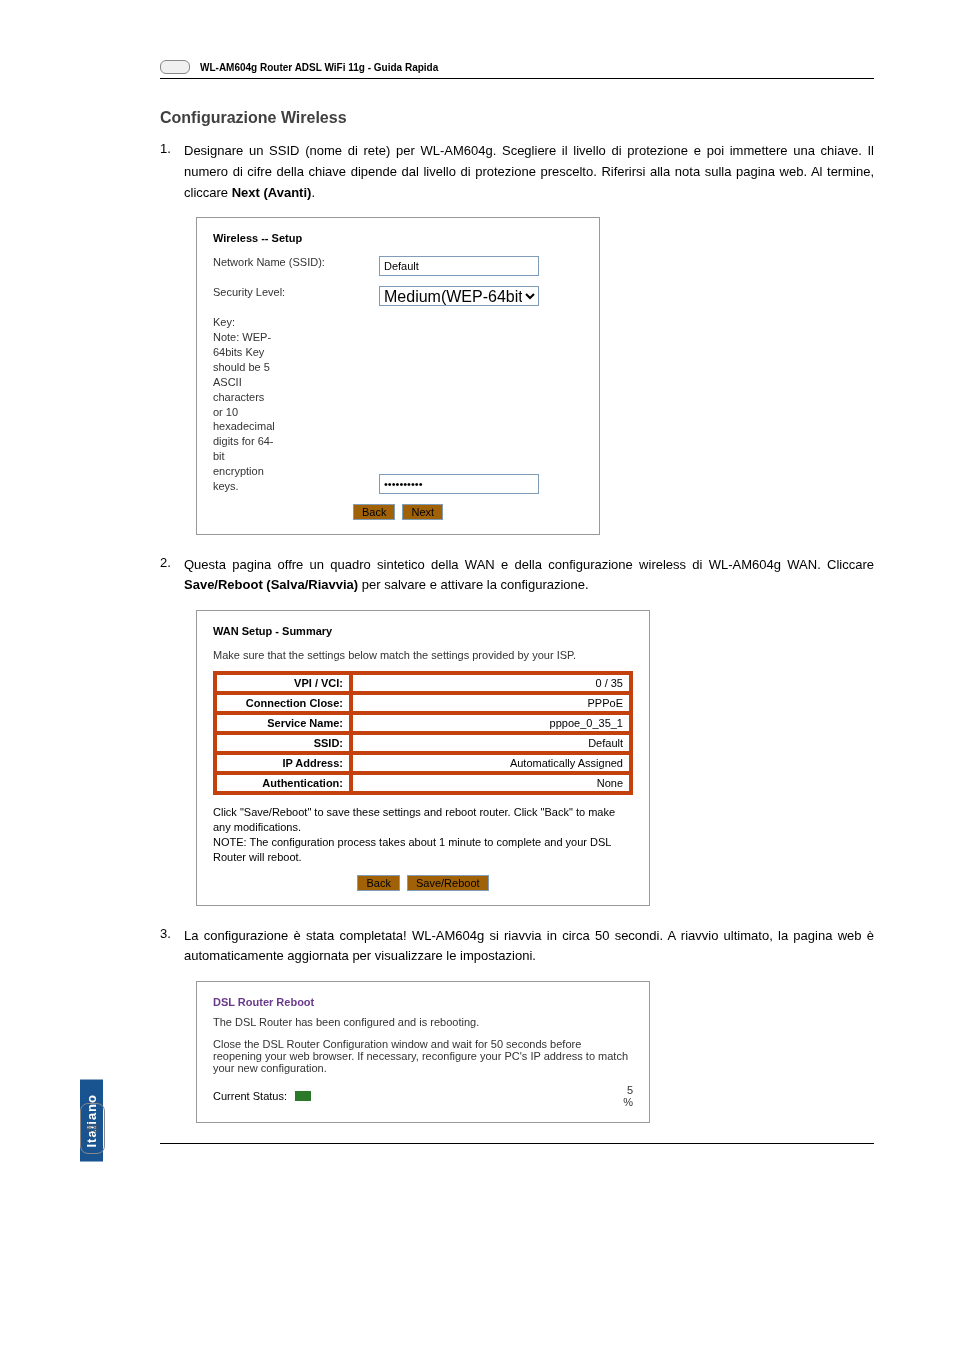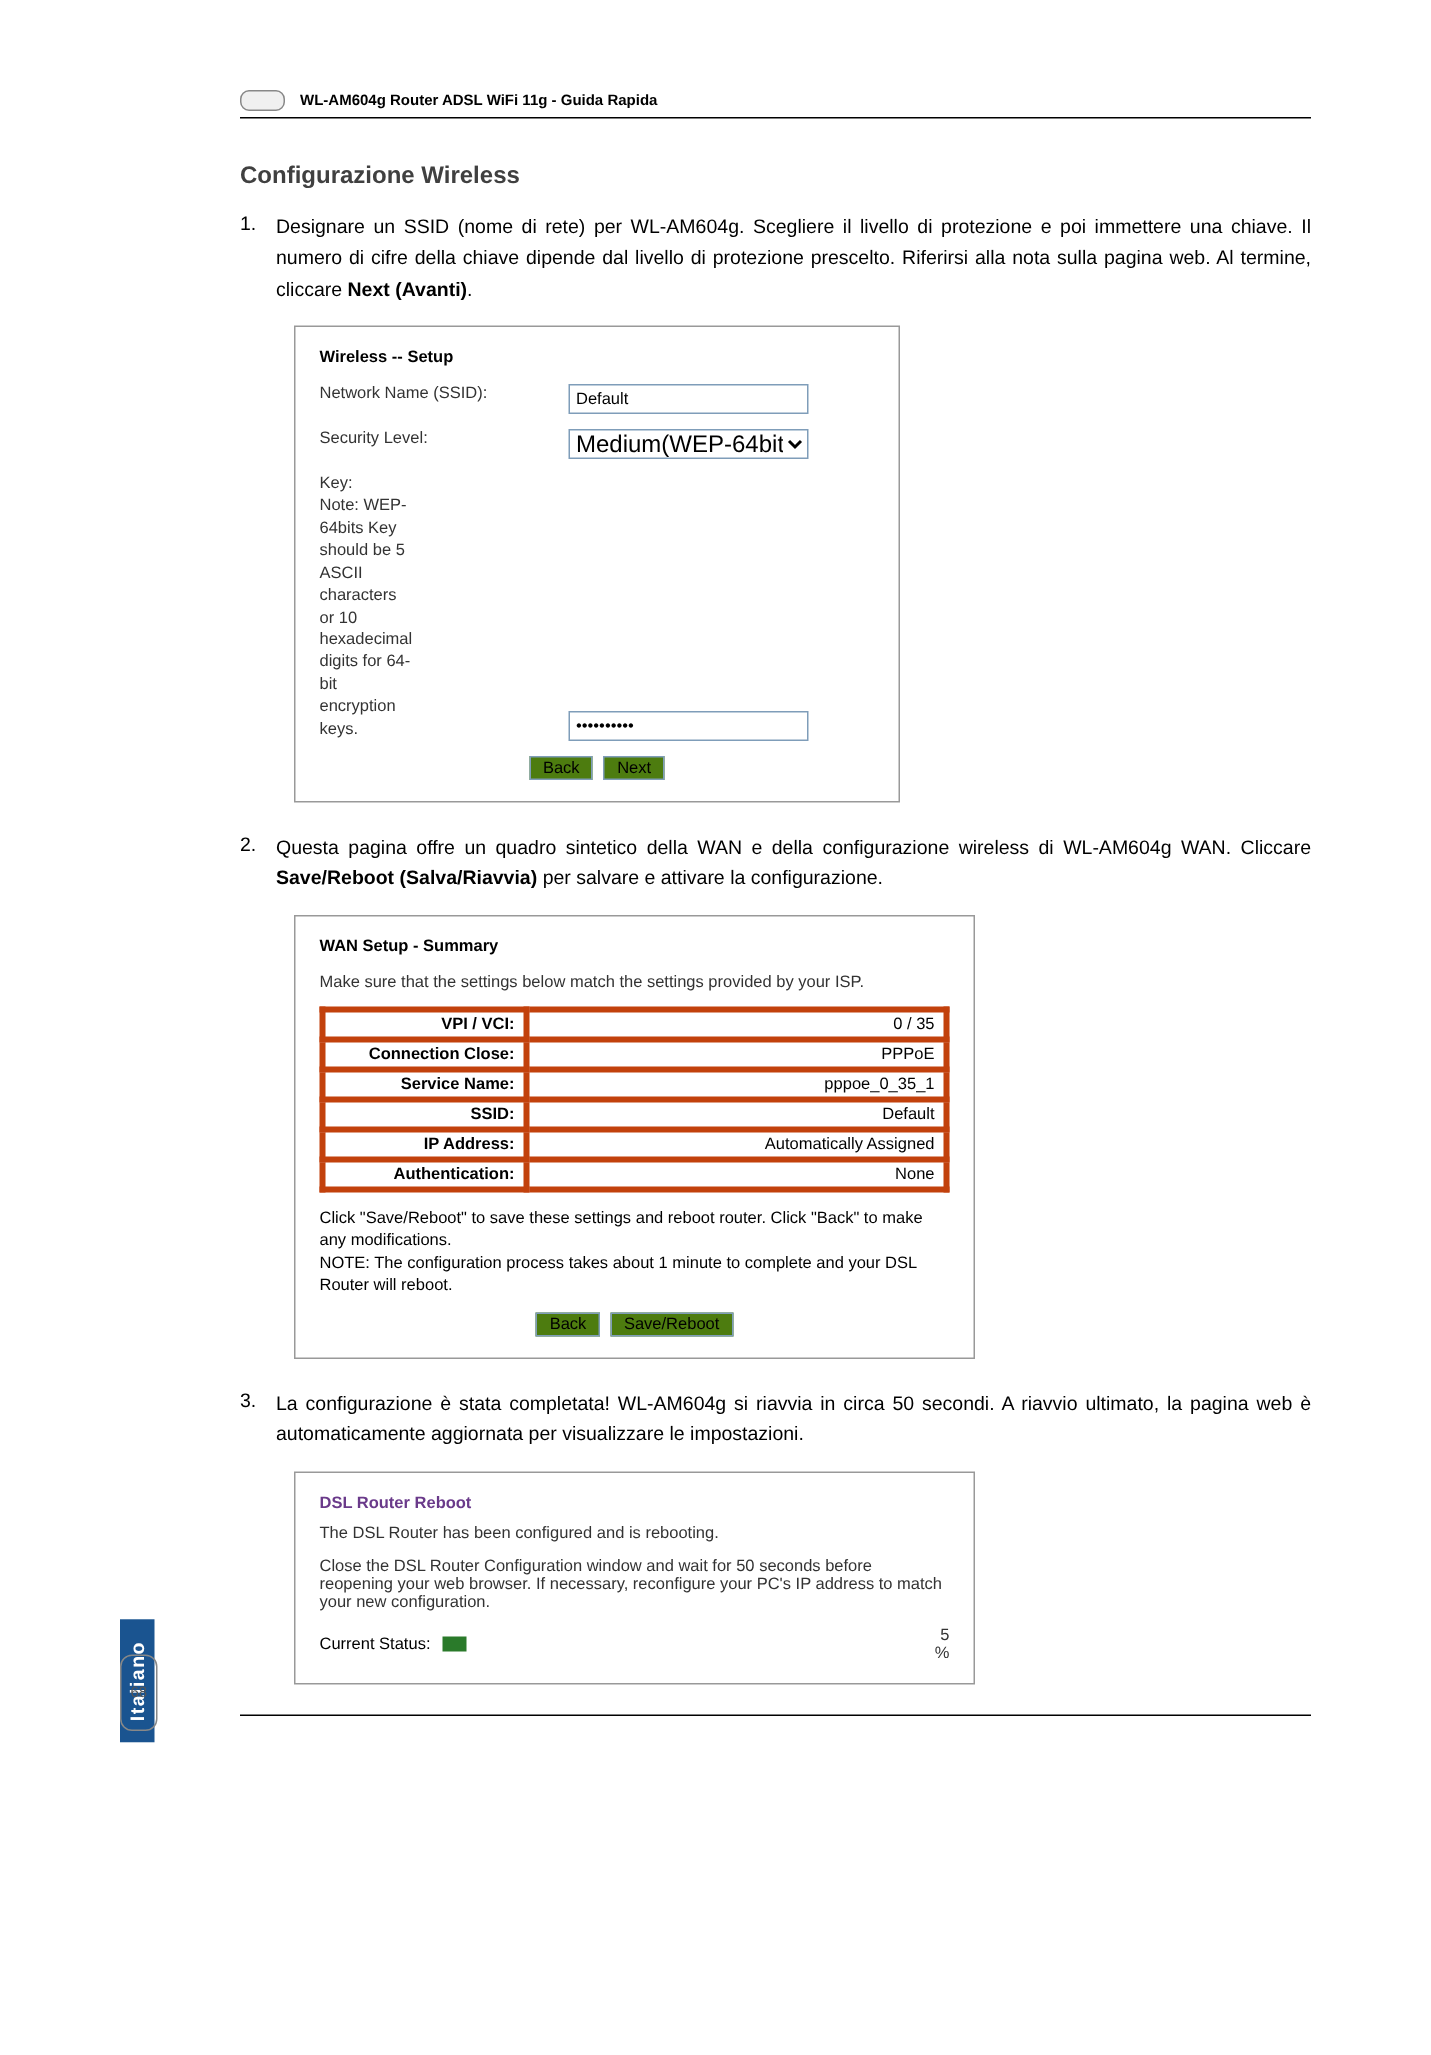--- a/index.html
+++ b/index.html
@@ -101,21 +101,21 @@
     line-height: 1.35;
     width: 90px;
     margin-top: 2px;
   }
   .btn-row {
     text-align: center;
     margin-top: 10px;
   }
   .btn {
     border: 1px solid #7f9db9;
-    background: #4d7c0f;
+    background: #a16207;
     font-size: 11px;
     padding: 1px 8px;
     margin: 0 2px;
     cursor: pointer;
   }
   .sub-text {
     font-size: 11px;
     color: #333;
     margin-bottom: 10px;
   }

